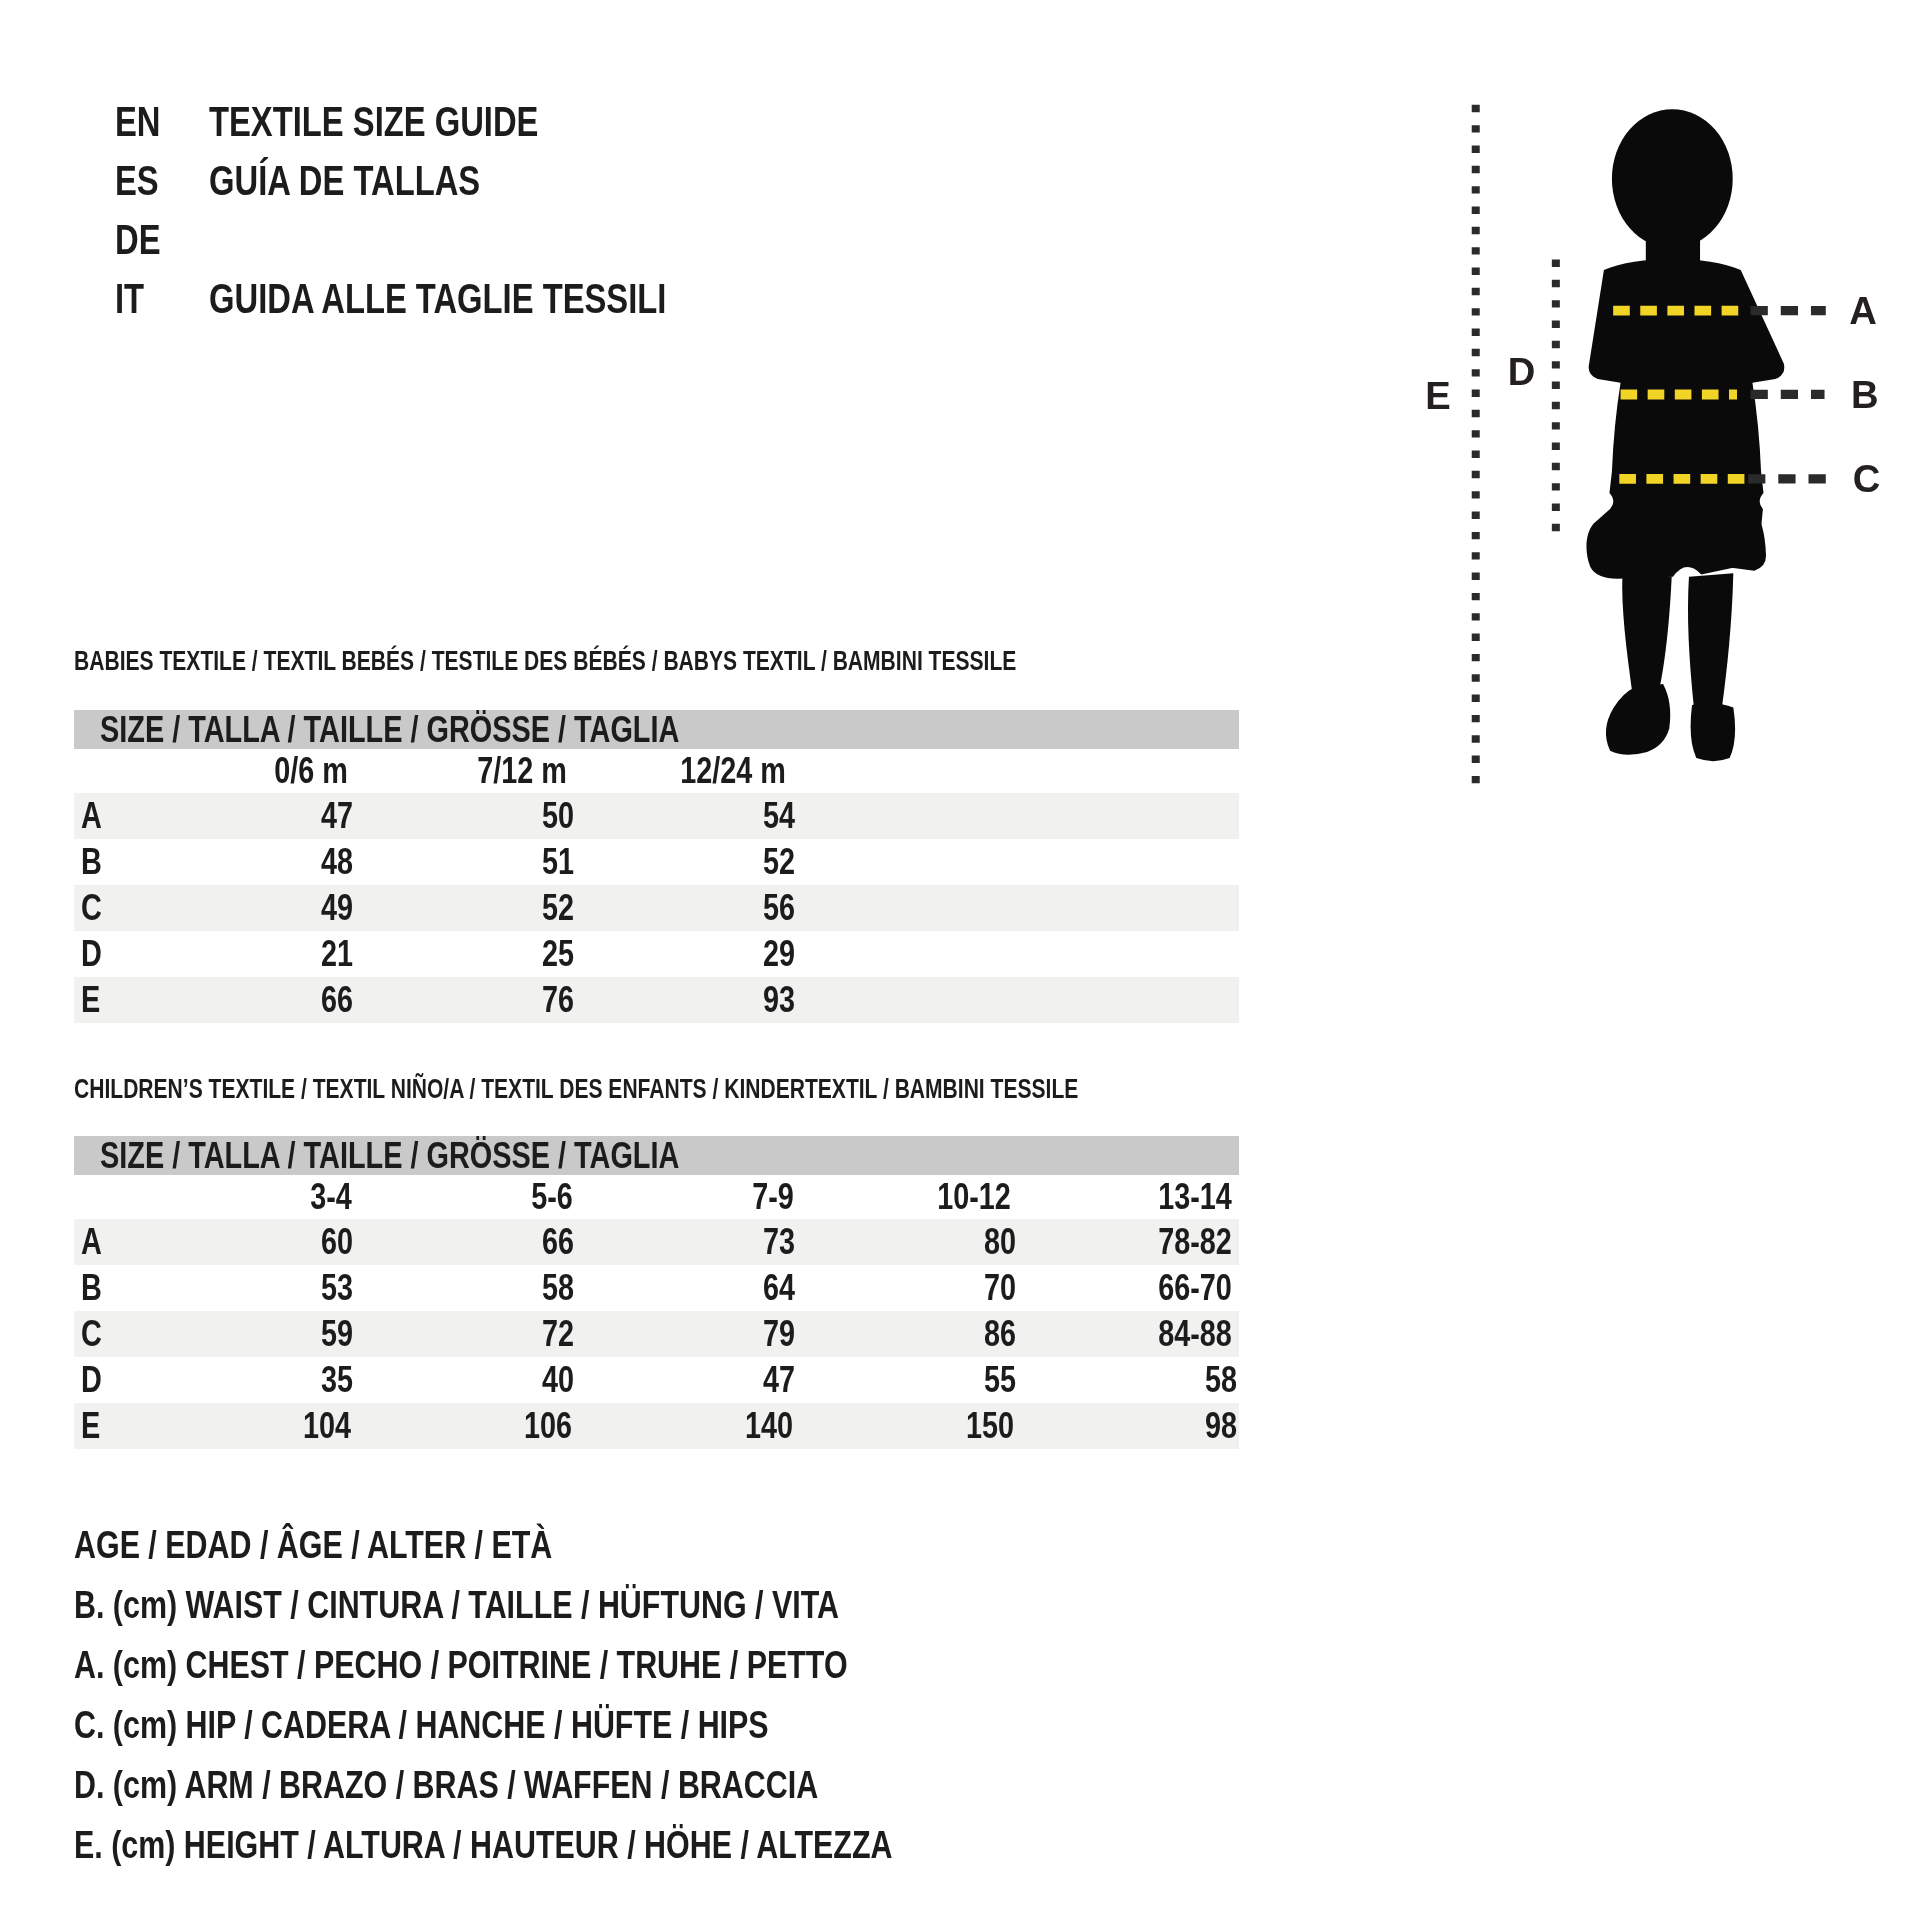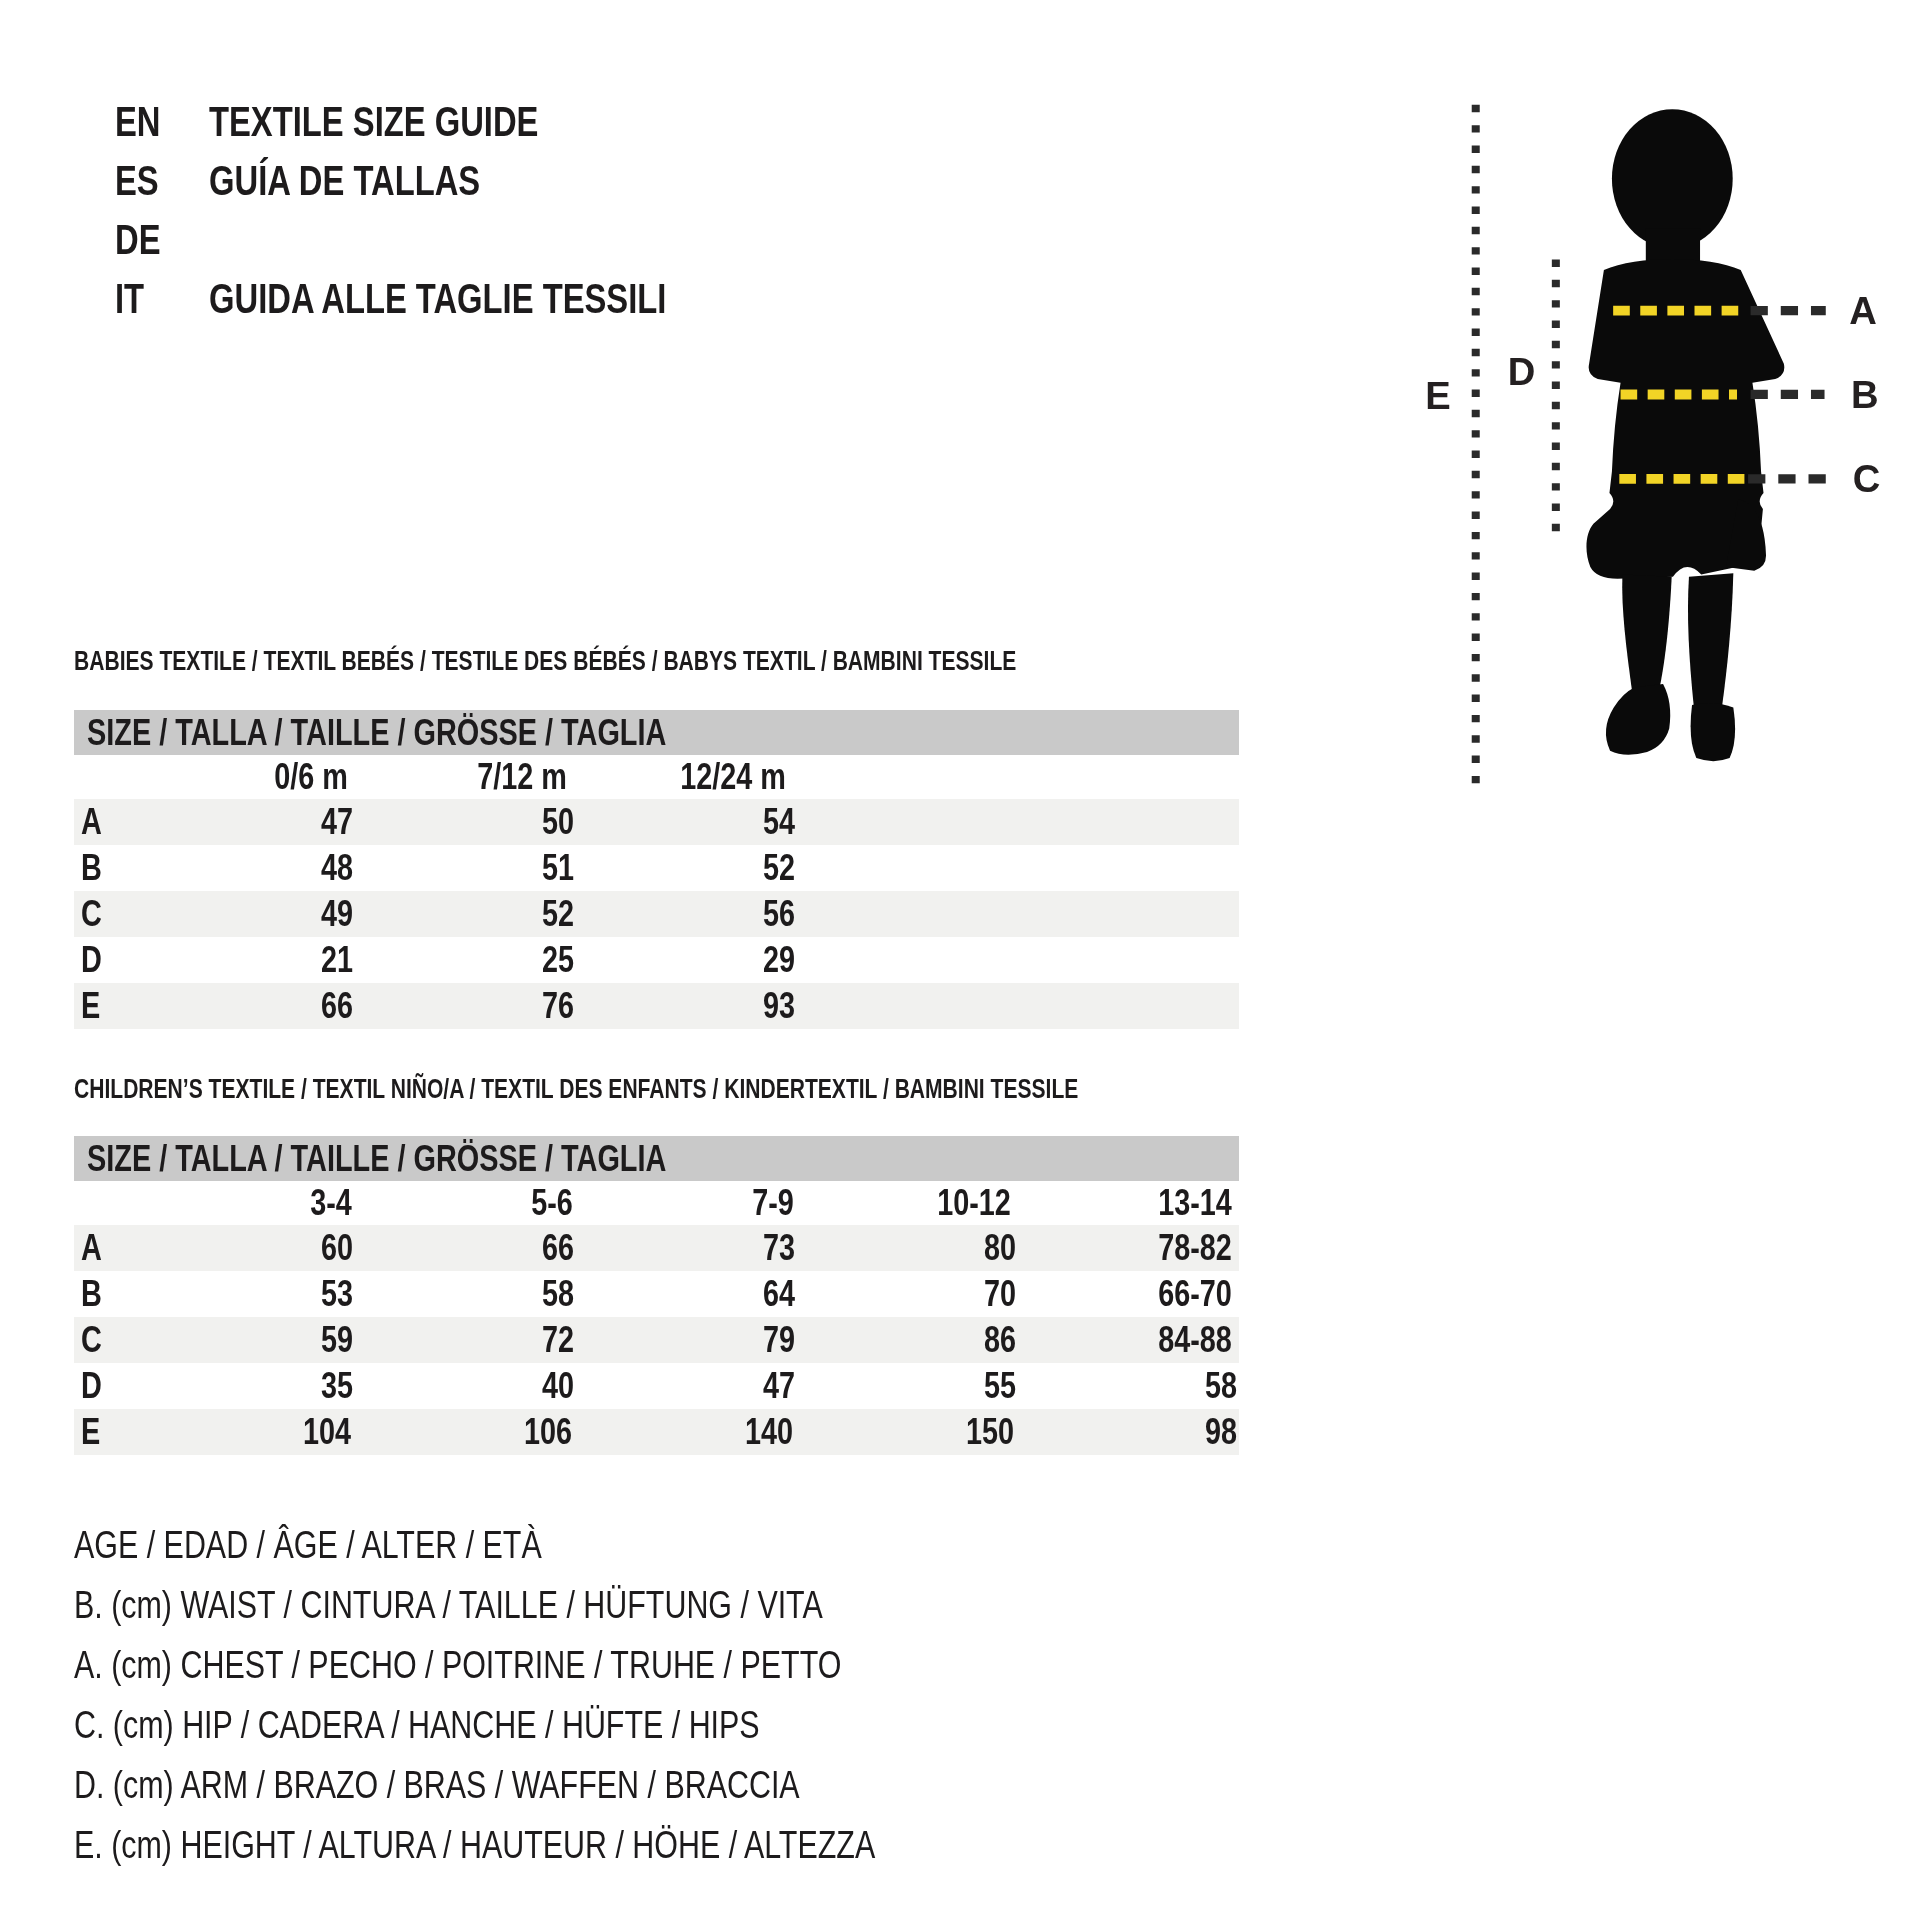--- a/index.html
+++ b/index.html
@@ -28,30 +28,30 @@
 
   
   .section-title{position:absolute;left:74px;font-size:27px;font-weight:700;line-height:1;}
   #babies-title{top:648px;}
   #children-title{top:1076px;}
 
   
   .size-table{position:absolute;left:74px;width:1165px;}
   #babies-table{top:710px;}
   #children-table{top:1136px;}
-  .size-bar{height:45px;background:var(--header_bar);display:flex;align-items:center;padding-left:13px;font-size:37px;font-weight:700;text-align:right;}
+  .size-bar{height:39px;background:var(--header_bar);display:flex;align-items:center;padding-left:26px;font-size:37px;font-weight:700;text-align:right;}
   .trow{display:grid;grid-template-columns:62px repeat(5,221px);height:46px;align-items:center;}
   .trow.cols{height:44px;}
   .trow.stripe{background:var(--row_stripe);}
   .tcell{display:flex;justify-content:flex-end;align-items:center;font-size:36px;font-weight:700;height:100%;}
   .tlabel{display:flex;justify-content:flex-start;align-items:center;padding-left:7.4px;font-size:37px;font-weight:700;height:100%;}
 
   
   .legend{position:absolute;left:74px;top:1515px;}
-  .legend-line{height:60px;display:flex;align-items:center;font-size:39px;font-weight:400;}
+  .legend-line{height:60px;display:flex;align-items:center;font-size:39px;font-weight:700;}
 
   
   .diagram{position:absolute;left:1356px;top:74px;width:571px;height:758px;}
   .sil{fill:var(--silhouette);}
   .dotline{stroke:var(--dash_dark);stroke-width:13;stroke-dasharray:12 21;fill:none;}
   .mline-y{stroke:var(--accent_yellow);stroke-width:16;stroke-dasharray:27 17;fill:none;}
   .mline-d{stroke:var(--dash_dark);stroke-width:15;stroke-dasharray:28 21;fill:none;}
   .diagram-label{font-family:"Liberation Sans",sans-serif;font-size:62px;font-weight:700;fill:#242021;}
 </style>
 </head>

